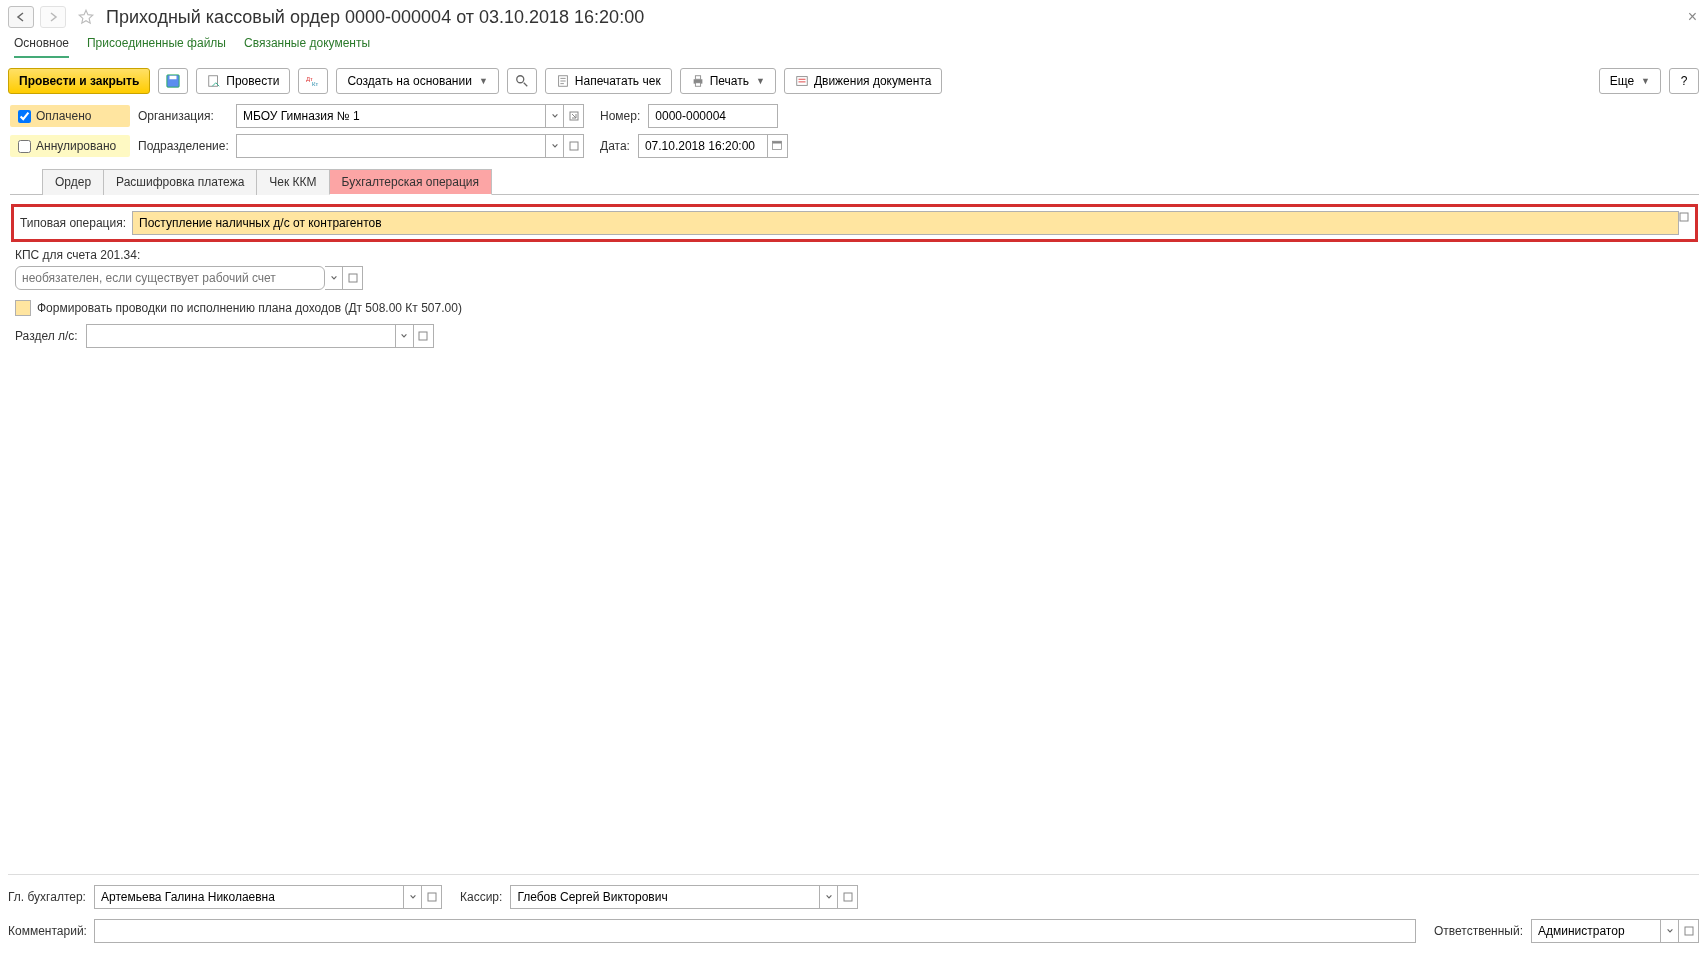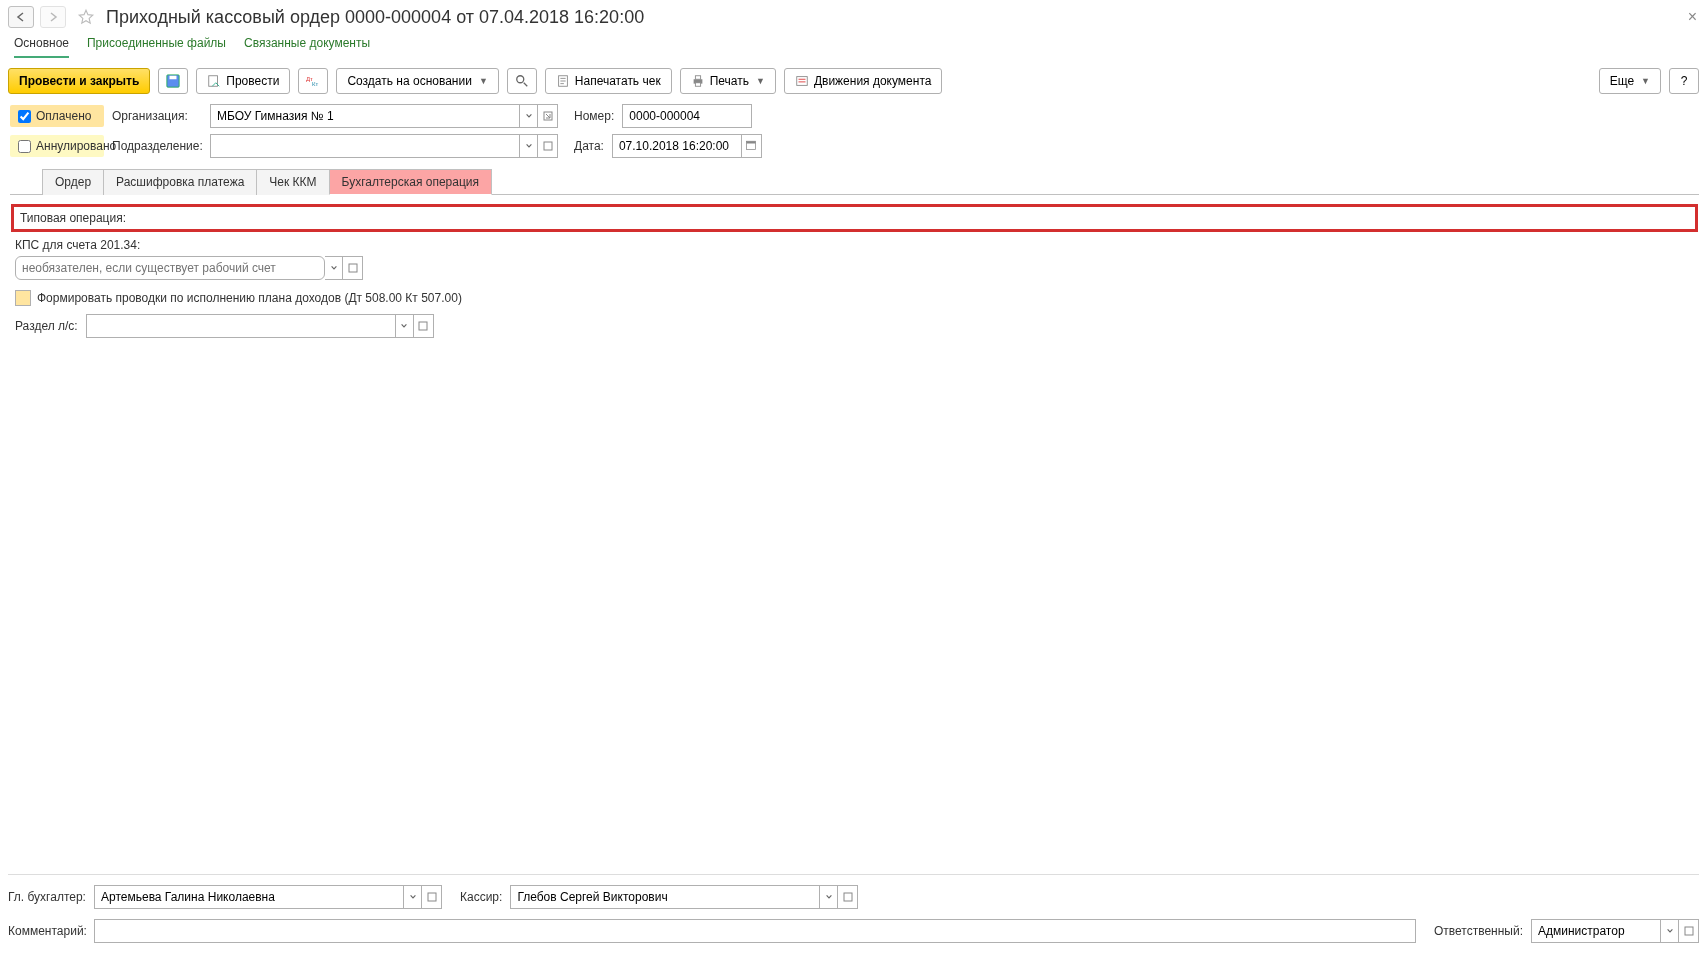--- a/index.html
+++ b/index.html
@@ -25,21 +25,21 @@
 .toolbar .spacer { flex: 1; }
 .btn { height: 26px; padding: 0 10px; border: 1px solid #b0b0b0; background: #fff; border-radius: 3px; display:inline-flex; align-items:center; gap:5px; cursor:pointer; font-size:12px; white-space:nowrap; }
 .btn.yellow { background: linear-gradient(#ffe066, #ffcc00); border-color: #c9a300; font-weight:600; }
 .btn.icon-only { width: 30px; padding:0; justify-content:center; }
 .btn .caret { font-size: 9px; color:#666; margin-left:2px; }
 .ico { display:inline-flex; width:14px; height:14px; align-items:center; justify-content:center; }
 
 
 .form-area { padding-left: 2px; }
 .row { display:flex; align-items:center; margin-bottom: 6px; gap: 8px; }
-.chk-tag { display:inline-flex; align-items:center; gap:5px; padding: 4px 8px; border-radius: 2px; background: #ffe5a0; width: 94px; }
+.chk-tag { display:inline-flex; align-items:center; gap:5px; padding: 4px 8px; border-radius: 2px; background: #ffe5a0; width: 120px; }
 .chk-tag input { width:13px; height:13px; }
 .lbl { font-size:12px; color:#333; }
 .lbl-fixed { width: 90px; }
 .input-wrap { display:flex; align-items:stretch; }
 .input-wrap input { height:24px; border:1px solid #b0b0b0; padding: 0 6px; font-size:12px; }
 .input-wrap .dd { width:18px; border:1px solid #b0b0b0; border-left:none; background:#fff; display:flex; align-items:center; justify-content:center; cursor:pointer; }
 .input-wrap .dd svg { width:8px; height:8px; }
 .input-wrap .open { width:20px; border:1px solid #b0b0b0; border-left:none; background:#fff; display:flex; align-items:center; justify-content:center; cursor:pointer; }
 
 
@@ -79,21 +79,21 @@
     <div class="nav-btn disabled">
       <svg width="12" height="10">
           <path class="small-arrow" d="M4 1 L9 5 L4 9"></path>
         </svg>
     </div>
     <div class="star-icon">
       <svg width="18" height="18" viewBox="0 0 24 24">
           <path fill="none" stroke="#bbb" stroke-width="1.5" d="M12 3l2.6 5.9 6.4.6-4.8 4.4 1.4 6.3L12 17l-5.6 3.2 1.4-6.3L3 9.5l6.4-.6z"></path>
         </svg>
     </div>
-    <div class="page-title">Приходный кассовый ордер 0000-000004 от 07.04.2018 16:20:00</div>
+    <div class="page-title">Приходный кассовый ордер 0000-000004 от 03.10.2018 16:20:00</div>
   </div>
   <div class="close-x">×</div>
 
   <div class="subnav">
     <a href="#" class="active">Основное</a>
     <a href="#" class="link">Присоединенные файлы</a>
     <a href="#" class="link">Связанные документы</a>
   </div>
 
   <div class="toolbar">
@@ -238,20 +238,29 @@
       <div class="tab">Ордер</div>
       <div class="tab">Расшифровка платежа</div>
       <div class="tab">Чек ККМ</div>
       <div class="tab active">Бухгалтерская операция</div>
     </div>
 
     <div class="tab-body">
 
       <div class="hl-row">
         <span class="lbl">Типовая операция:</span>
+        <div class="hl-input">
+          <input value="Поступление наличных д/с от контрагентов" style="">
+          <div class="dd" style="border-left:none"><svg viewBox="0 0 10 10">
+                <path d="M2 3l3 3 3-3" class="small-arrow"></path>
+              </svg></div>
+          <div class="open"><svg width="10" height="10" viewBox="0 0 10 10">
+                <rect x="1" y="1" width="8" height="8" fill="none" stroke="#888"></rect>
+              </svg></div>
+        </div>
       </div>
 
       <div class="sub-label">КПС для счета 201.34:</div>
       <div class="row" style="margin-left:4px">
         <div class="input-wrap">
           <input style="width: 310px; color: rgb(170, 170, 170); border-radius: 6px;" placeholder="необязателен, если существует рабочий счет">
           <div class="dd">
               <svg viewBox="0 0 10 10">
                 <path d="M2 3l3 3 3-3" class="small-arrow"></path>
               </svg>

